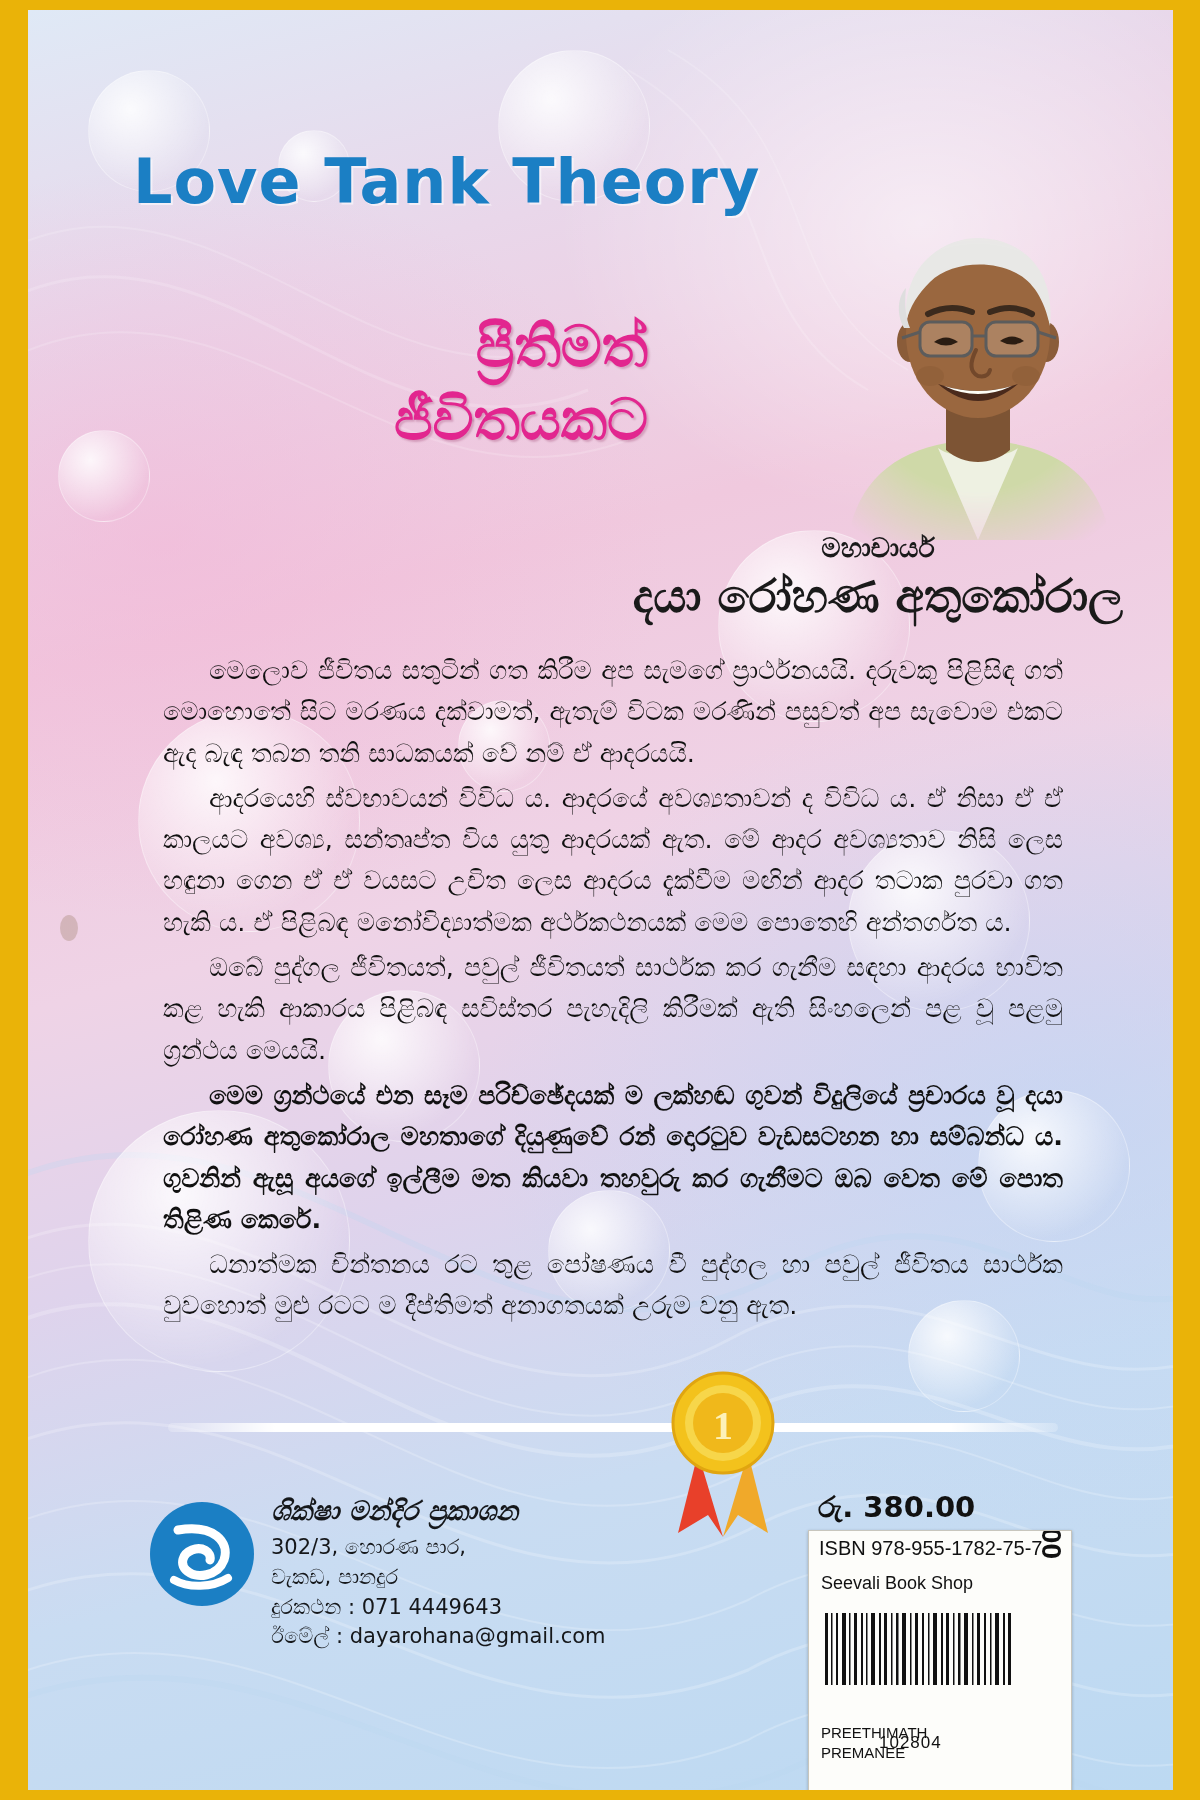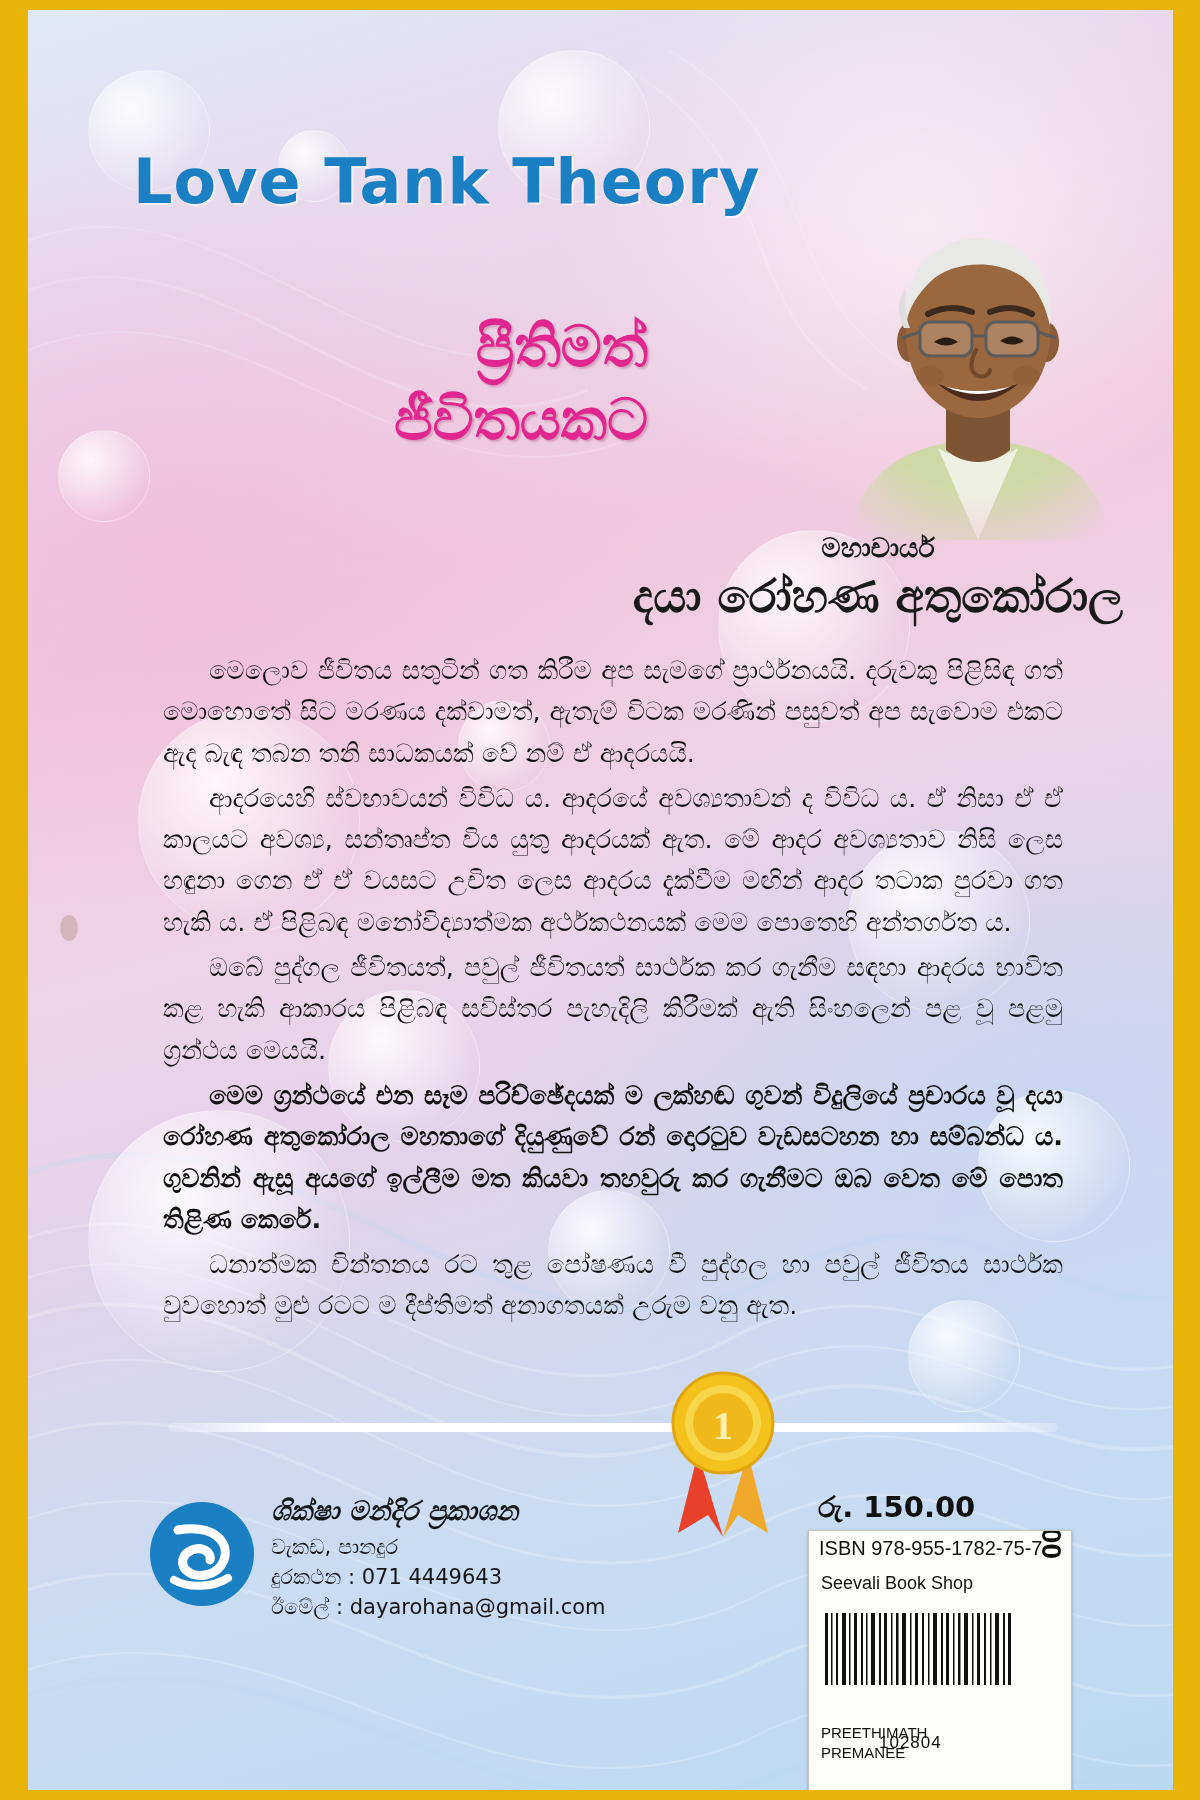--- a/index.html
+++ b/index.html
@@ -380,26 +380,27 @@
     </svg>
 
     <svg class="pub-logo" viewBox="0 0 108 108">
       <circle cx="54" cy="54" r="52" fill="#1b7fc4"></circle>
       <path d="M30,30 C66,24 82,42 76,60 C70,76 48,80 38,70 C32,64 34,54 44,50 C54,46 64,52 62,60" fill="none" stroke="#ffffff" stroke-width="9" stroke-linecap="round"></path>
       <path d="M26,80 C40,88 64,88 80,78" fill="none" stroke="#ffffff" stroke-width="8" stroke-linecap="round"></path>
     </svg>
 
     <div class="pub-block">
       <div class="pub-name">ශික්ෂා මන්දිර ප්‍රකාශන</div>
+      <div class="pub-line">302/3, හොරණ පාර,</div>
       <div class="pub-line">වැකඩ, පානදුර</div>
       <div class="pub-line">දුරකථන : 071 4449643</div>
       <div class="pub-line">ඊමේල් : dayarohana@gmail.com</div>
     </div>
 
-    <div class="price">රු. 150.00</div>
+    <div class="price">රු. 380.00</div>
 
     <div class="sticker">
       <div class="isbn">ISBN 978-955-1782-75-7</div>
       <div class="shop">Seevali Book Shop</div>
       <svg class="barcode" viewBox="0 0 192 72">
         <g fill="#111111">
           <rect x="2" y="0" width="3" height="72"></rect>
             <rect x="8" y="0" width="1.5" height="72"></rect>
           <rect x="13" y="0" width="2" height="72"></rect>
             <rect x="19" y="0" width="4" height="72"></rect>

